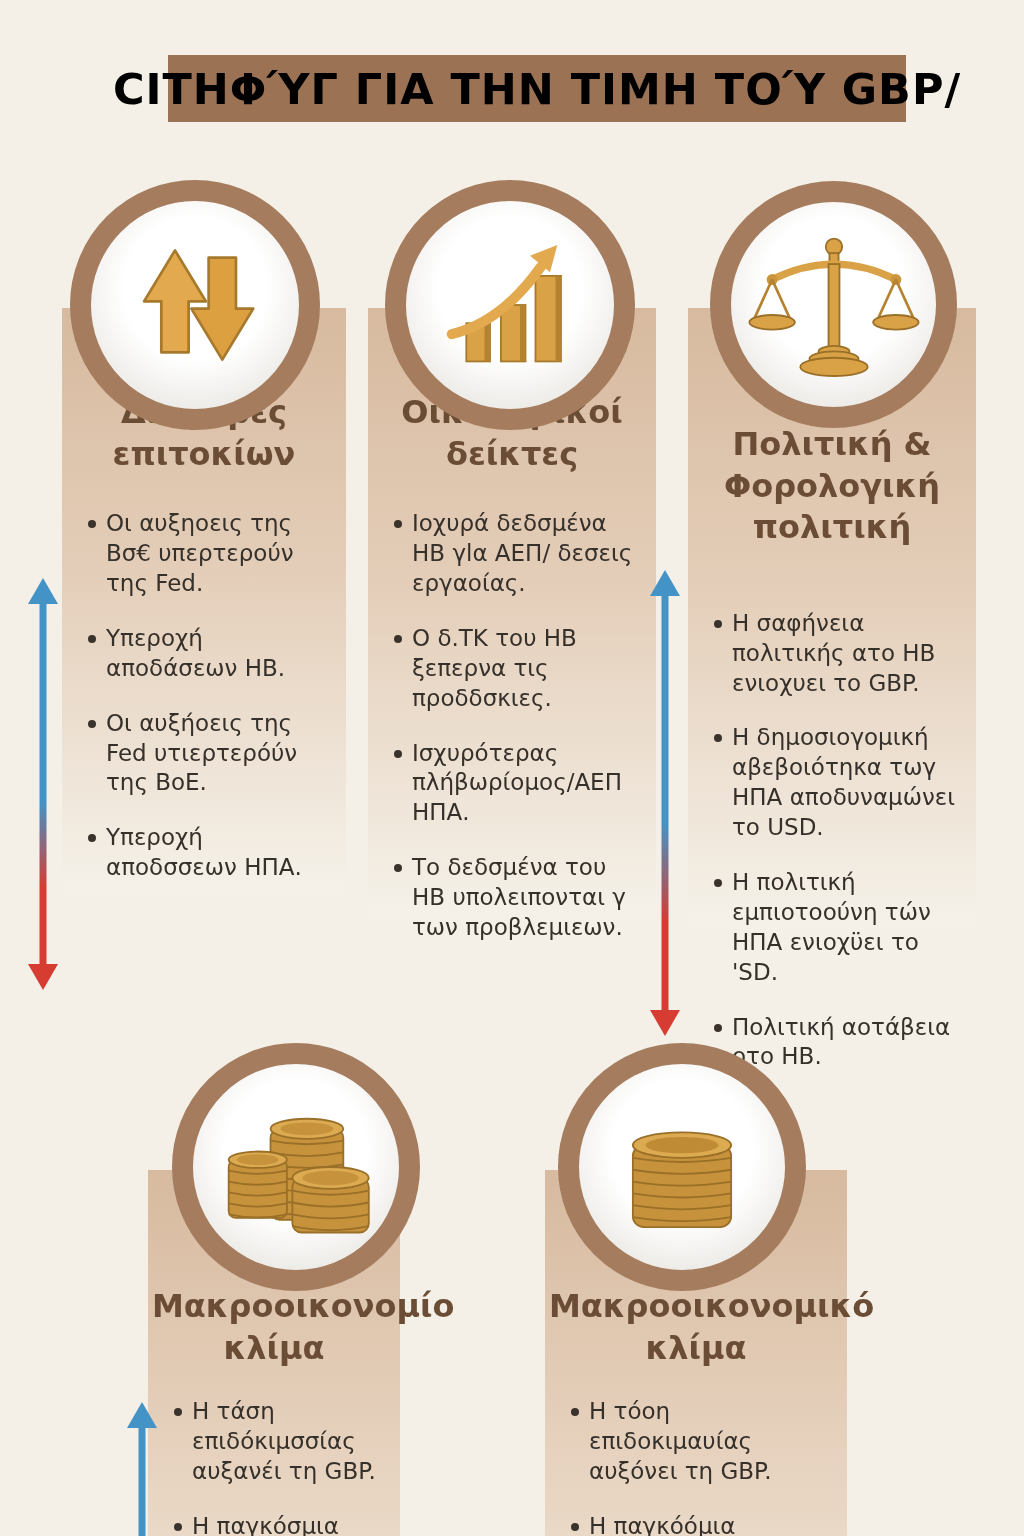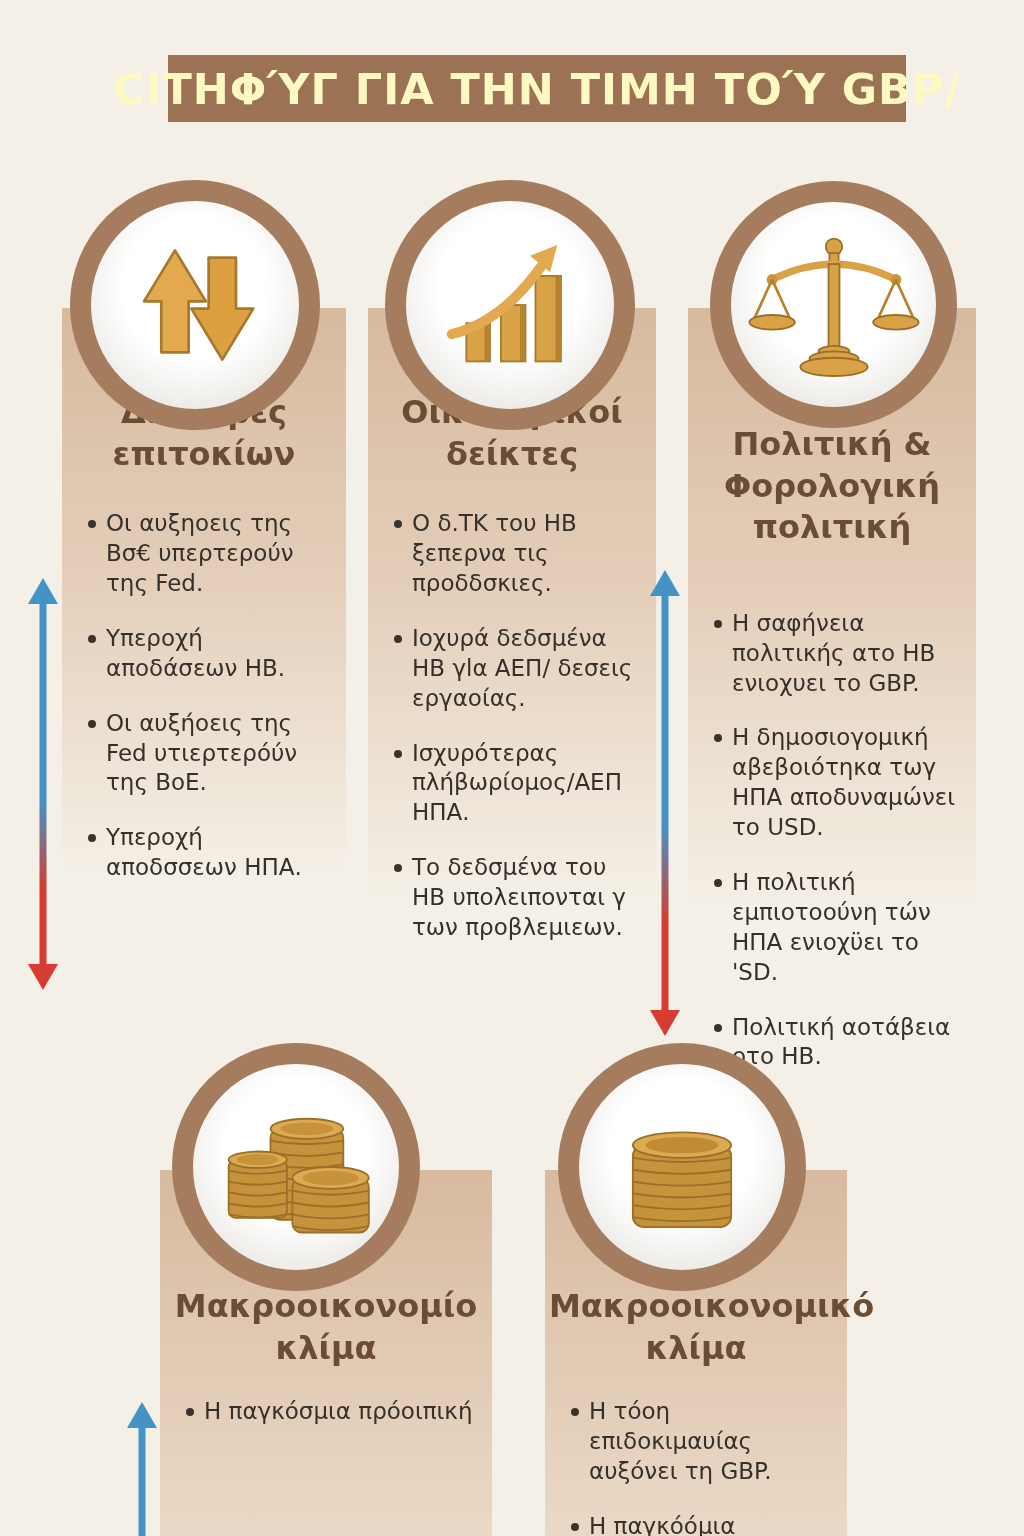--- a/index.html
+++ b/index.html
@@ -3,37 +3,37 @@
 <meta charset="utf-8">
 <style>
   html,body{margin:0;padding:0;}
   body{
     width:1024px;height:1536px;overflow:hidden;position:relative;
     background:#f4f0e7;
     font-family:"DejaVu Sans","Liberation Sans",sans-serif;
   }
   .title-bar{
     position:absolute;left:168px;top:55px;width:738px;height:67px;
-    background:#9c7254;color:#fef9c3;
+    background:#9c7254;color:#000000;
     display:flex;align-items:center;justify-content:center;
     font-size:43px;font-weight:600;letter-spacing:1px;white-space:nowrap;
   }
   .card{
     position:absolute;z-index:1;
   }
   .card-top{
     background:linear-gradient(180deg,#d7ba9f 0%,#e4ceb9 38%,rgba(246,242,234,0.25) 82%,rgba(246,242,234,0) 100%);
   }
   .card-bottom{
     background:linear-gradient(180deg,#d7ba9f 0%,#e2cbb5 55%,#ead9c7 100%);
   }
   .c1{left:62px;top:308px;width:284px;height:700px;}
   .c2{left:368px;top:308px;width:288px;height:732px;}
   .c3{left:688px;top:308px;width:288px;height:740px;}
-  .c4{left:160px;top:1170px;width:332px;height:366px;}
+  .c4{left:148px;top:1170px;width:252px;height:366px;}
   .c5{left:545px;top:1170px;width:302px;height:366px;}
 
   .circle{
     position:absolute;z-index:2;border-radius:50%;
     border:21px solid #a57c5d;
     background:radial-gradient(circle at 50% 42%,#ffffff 45%,#eceae6 78%,#e2ded8 100%);
     display:flex;align-items:center;justify-content:center;
     box-sizing:border-box;
   }
   .r1{left:70px;top:180px;width:250px;height:250px;}
@@ -101,40 +101,41 @@
     <li>Οι αυξηοεις της Βσ€ υπερτερούν της Fed.</li>
     <li>Υπεροχή αποδάσεων ΗΒ.</li>
     <li>Οι αυξήοεις της Fed υτιερτερόύν της ΒοΕ.</li>
     <li>Υπεροχή αποδσσεων ΗΠΑ.</li>
   </ul>
 </section>
 
 <section class="card card-top c2">
   <h2 class="heading">Οικονομικοί δείκτες</h2>
   <ul class="bullets">
+    <li>Ιοχυρά δεδσμένα ΗΒ γlα ΑΕΠ/ δεσεις εργαοίας.</li>
     <li>Ο δ.ΤΚ του ΗΒ ξεπερνα τις προδδσκιες.</li>
-    <li>Ιοχυρά δεδσμένα ΗΒ γlα ΑΕΠ/ δεσεις εργαοίας.</li>
     <li>Ισχυρότερας πλήβωρίομος/ΑΕΠ ΗΠΑ.</li>
     <li>Το δεδσμένα του ΗΒ υπολειπονται γ των προβλεμιεων.</li>
   </ul>
 </section>
 
 <section class="card card-top c3">
   <h2 class="heading">Πολιτική &amp; Φορολογική πολιτική</h2>
   <ul class="bullets">
     <li>Η σαφήνεια πολιτικής ατο ΗΒ ενιοχυει το GBP.</li>
     <li>Η δημοσιογομική αβεβοιότηκα τωγ ΗΠΑ αποδυναμώνει το USD.</li>
     <li>Η πολιτική εμπιοτοούνη τών ΗΠΑ ενιοχϋει το 'SD.</li>
     <li>Πολιτική αοτάβεια οτο ΗΒ.</li>
   </ul>
 </section>
 
 <section class="card card-bottom c4">
   <h2 class="heading">Μακροοικονομίο κλίμα</h2>
   <ul class="bullets">
+    <li>Η τάση επιδόκιμσσίας αυξανέι τη GBP.</li>
     <li>Η παγκόσμια πρόοιπική</li>
   </ul>
 </section>
 
 <section class="card card-bottom c5">
   <h2 class="heading">Μακροοικονομικό κλίμα</h2>
   <ul class="bullets">
     <li>Η τόοη επιδοκιμαυίας αυξόνει τη GBP.</li>
     <li>Η παγκόόμια προοιπική</li>
   </ul>

